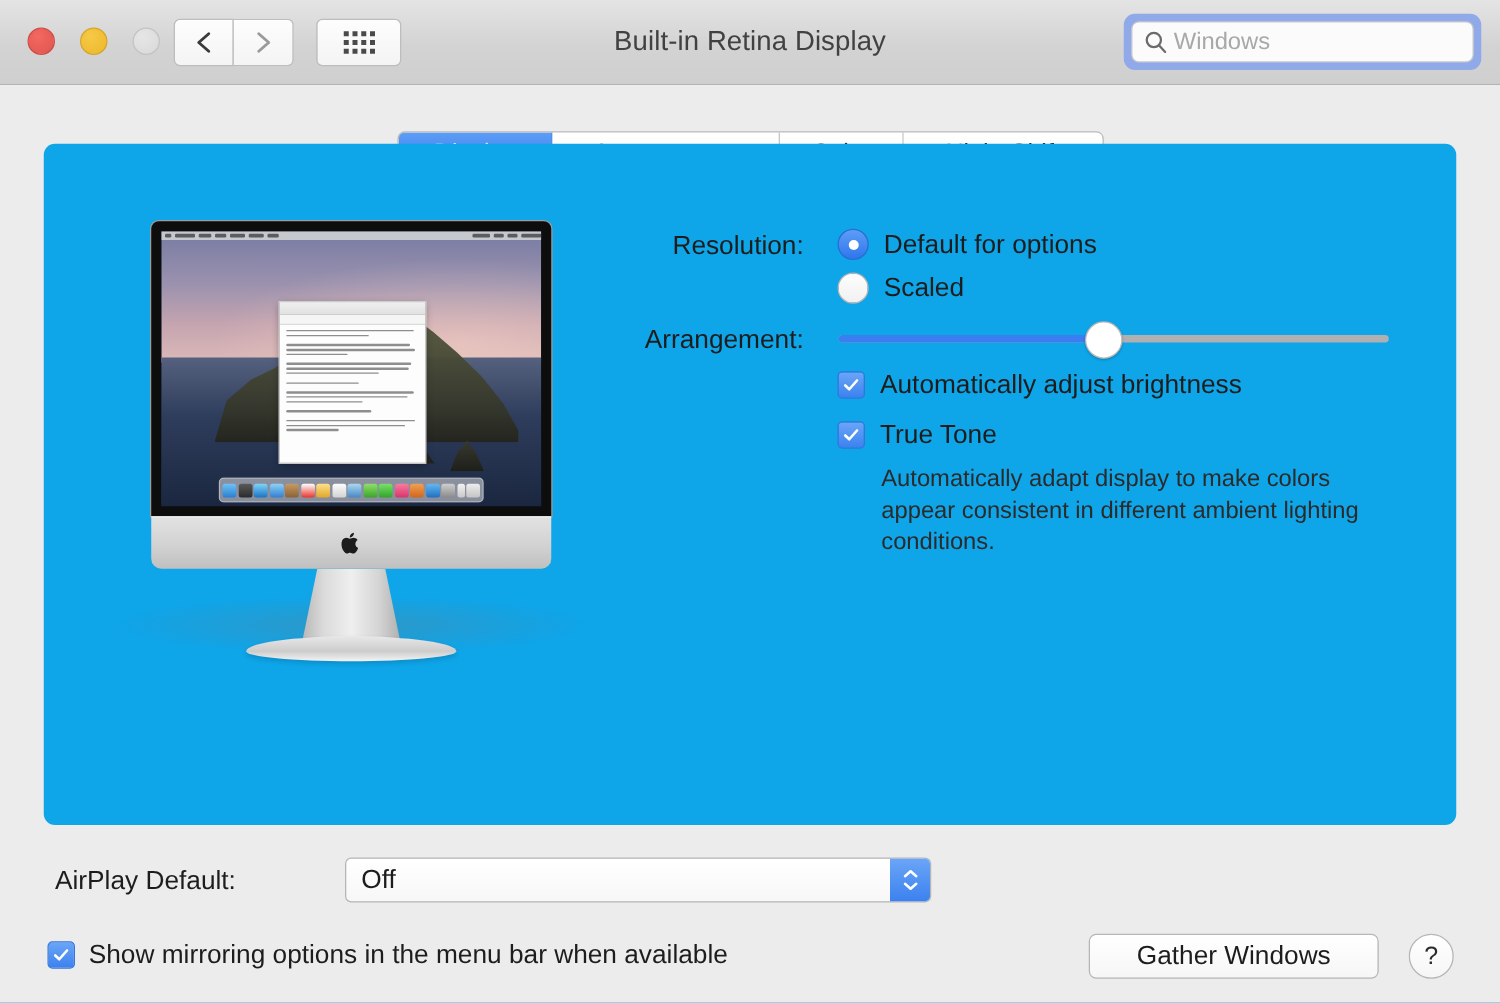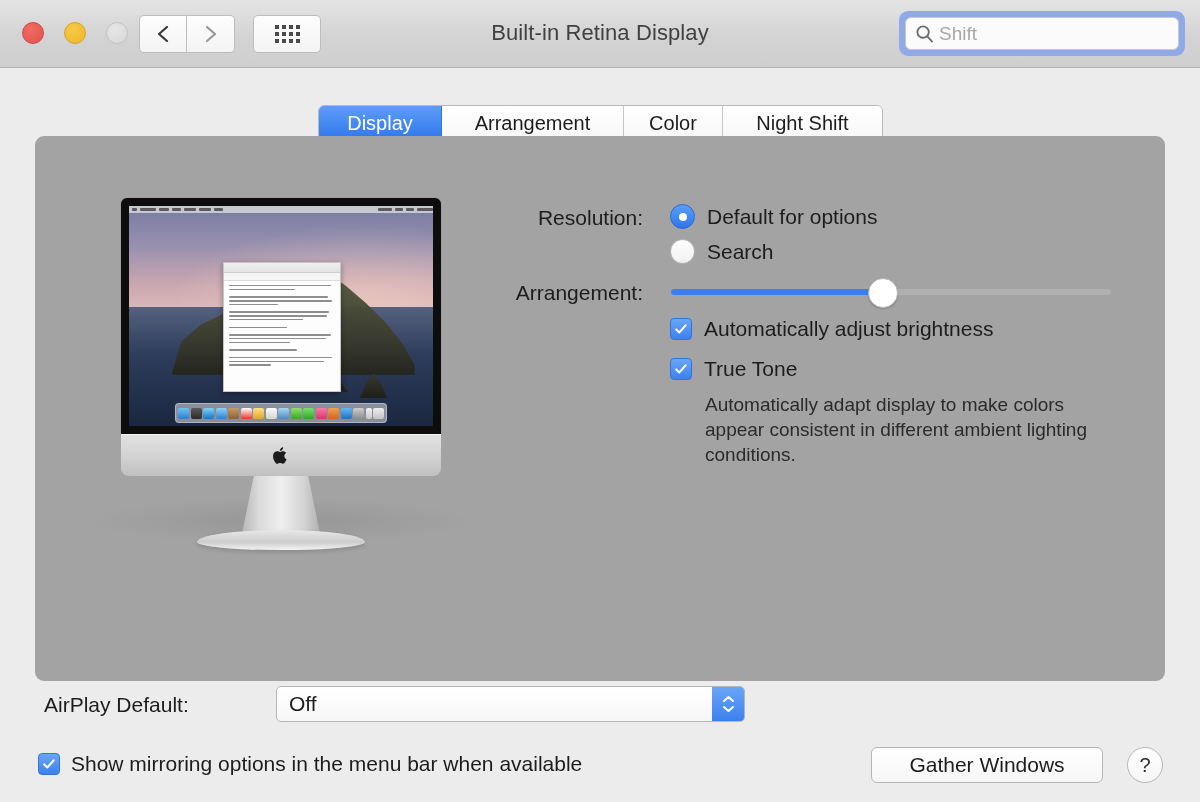--- a/index.html
+++ b/index.html
@@ -69,22 +69,22 @@
     border-right:1px solid #c6c6c6;box-sizing:border-box;padding:0 14px;height:100%;
   }
   .tab:last-child{border-right:none;}
   .tab.active{
     background:linear-gradient(to bottom,#5d9df6 0%,#2f76ed 100%);
     color:#fff;border-right:1px solid #2f76ed;
   }
 
   
   .panel{
-    position:absolute;left:35px;top:136px;width:1130px;height:545px;
-    background:#a3a3a3;border-radius:9px;
+    position:absolute;left:35px;top:115px;width:1130px;height:545px;
+    background:#0ea5e9;border-radius:9px;
   }
 
   
   .imac{position:absolute;left:48px;top:62px;width:396px;height:400px;}
   .imac-shadow{
     position:absolute;left:10px;top:300px;width:376px;height:46px;border-radius:50%;
     background:radial-gradient(ellipse at center,rgba(120,120,120,.30) 0%,rgba(120,120,120,0) 72%);
   }
   .screen-frame{
     position:absolute;left:38px;top:0;width:320px;height:236px;
@@ -249,21 +249,21 @@
     </div>
 
     <div class="wintitle">Built-in Retina Display</div>
 
     <div class="searchwrap">
       <div class="searchfield">
         <svg width="19" height="19" viewBox="0 0 20 20">
           <circle cx="8.5" cy="8.5" r="6" fill="none" stroke="#6b6b6b" stroke-width="1.9"></circle>
           <line x1="13" y1="13" x2="18" y2="18.5" stroke="#6b6b6b" stroke-width="1.9" stroke-linecap="round"></line>
         </svg>
-        <span class="search-ph">Shift</span>
+        <span class="search-ph">Windows</span>
       </div>
     </div>
   </div>
 
   <div class="tabbar">
     <div class="tab active" style="width:123px">Display</div>
     <div class="tab" style="width:182px">Arrangement</div>
     <div class="tab" style="width:99px">Color</div>
     <div class="tab" style="width:159px">Night Shift</div>
   </div>
@@ -359,21 +359,21 @@
 
     <div class="ctl lbl lbl-right" style="left:458px;top:70px;width:150px;">Resolution:</div>
 
     <div class="ctl row" style="left:635px;top:68px;gap:12px;">
       <span class="radio on"></span>
       <span class="lbl">Default for options</span>
     </div>
 
     <div class="ctl row" style="left:635px;top:103px;gap:12px;">
       <span class="radio"></span>
-      <span class="lbl">Search</span>
+      <span class="lbl">Scaled</span>
     </div>
 
     <div class="ctl lbl lbl-right" style="left:458px;top:145px;width:150px;">Arrangement:</div>
 
     <div class="ctl slider" style="left:636px;top:144px;">
       <span class="track"></span>
       <span class="fill" id="bright-fill" style="width: 48%;"></span>
       <span class="thumb" id="bright-thumb" style="left: calc(48% - 14px);"></span>
     </div>
 

